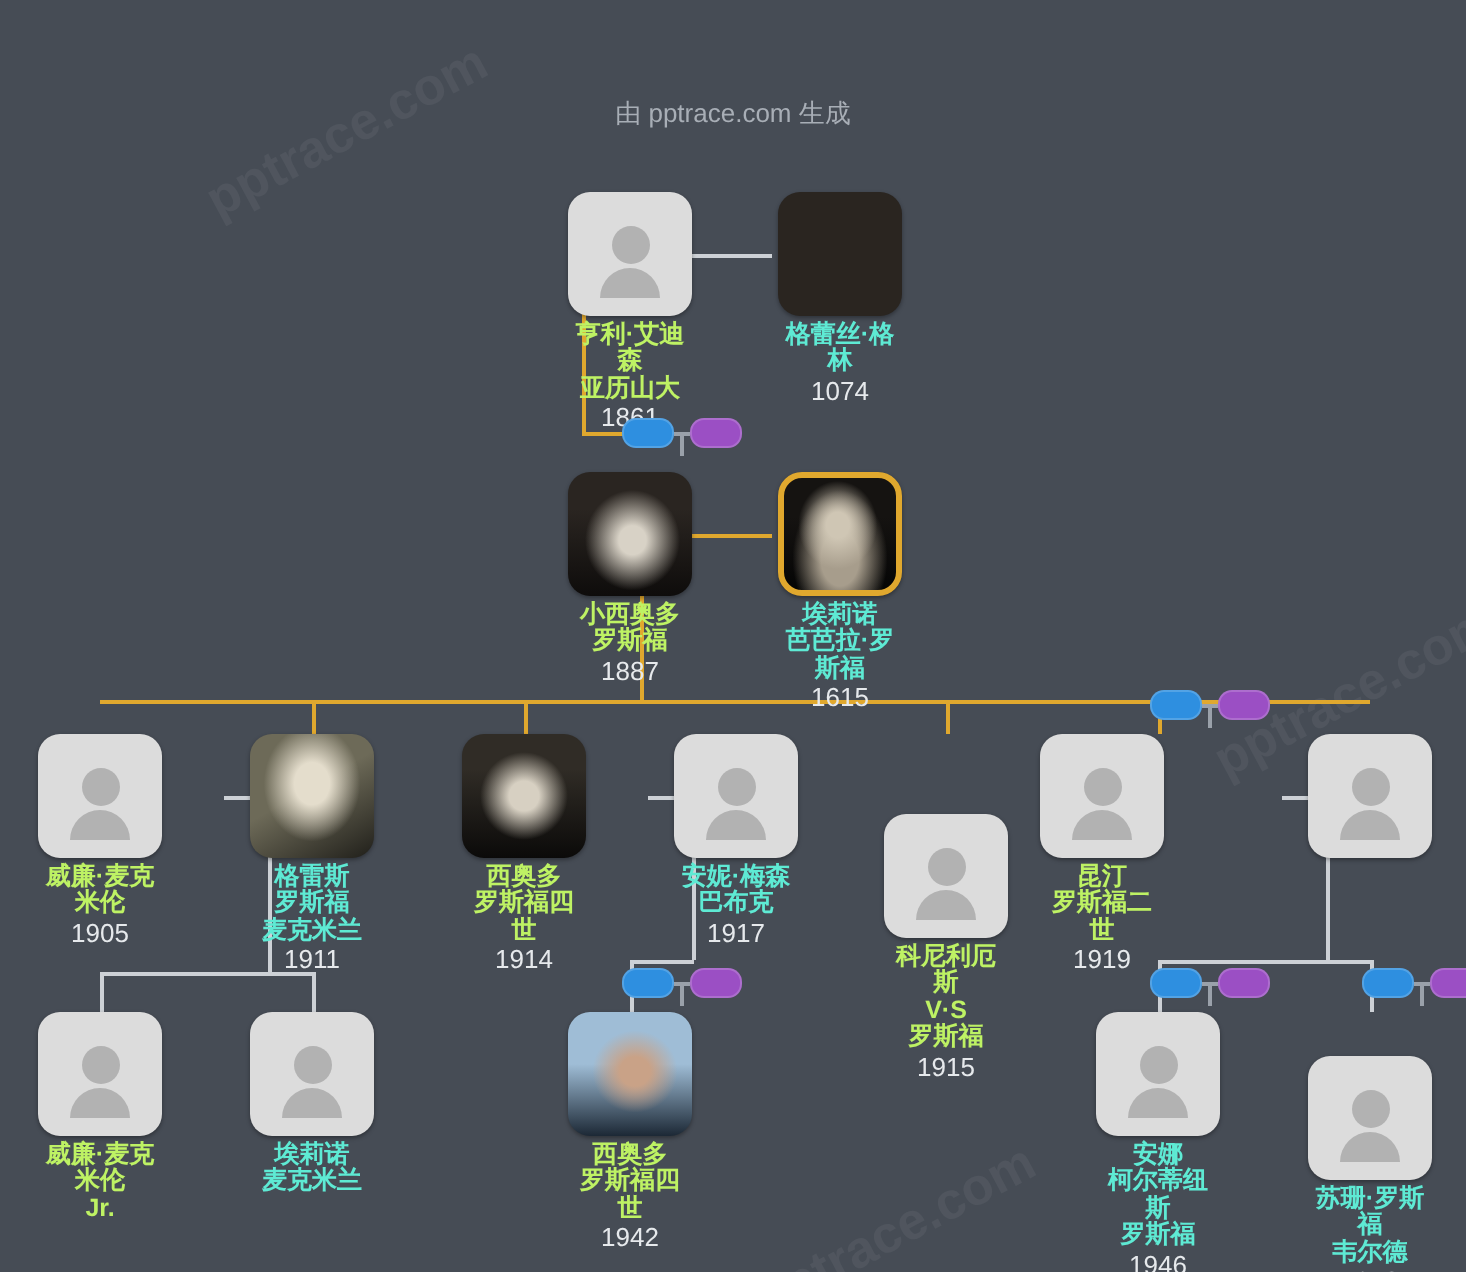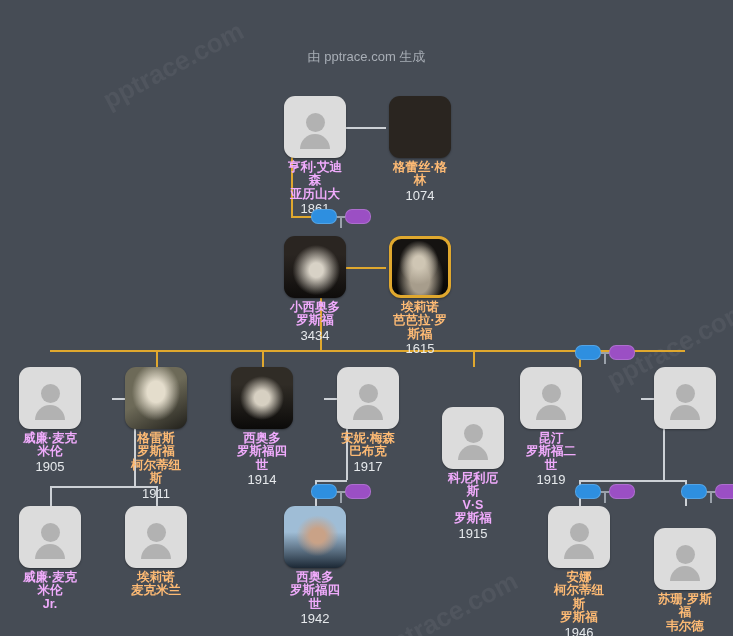--- a/index.html
+++ b/index.html
@@ -73,22 +73,22 @@
       radial-gradient(ellipse at 50% 40%, #e4ddcc 0 20%, rgba(0,0,0,0) 55%),
       linear-gradient(150deg,#6d6a58 0 45%,#201f1a 100%); }
   .ph-theo    { background: #1a1815; background-image:
       radial-gradient(ellipse at 50% 50%, #d7d0c2 0 17%, rgba(0,0,0,0) 50%),
       linear-gradient(180deg,#302c26 0 28%,#0b0a09 100%); }
 
   .nm {
     margin-top: 3px; text-align: center; line-height: 1.07;
     font-size: 12.5px; font-weight: bold; white-space: pre-line;
   }
-  .nm.m { color: #f0abfc; }
-  .nm.f { color: #fdba74; }
+  .nm.m { color: #bef264; }
+  .nm.f { color: #5eead4; }
   .yr {
     text-align: center; color: #e6e9ec;
     font-size: 13px; line-height: 1.15; margin-top: 1px;
   }
 
   
   .couple { position: absolute; height: 15px; }
   .pill {
     position: absolute; top: 0; width: 26px; height: 15px;
     border-radius: 7px; border: 1px solid rgba(255,255,255,.18);
@@ -142,21 +142,21 @@
   <div class="ln g h" style="left:50px; top:350px; width:635px;"></div>
   <div class="ln g v" style="left:156px; top:350px; height:17px;"></div>
   <div class="ln g v" style="left:262px; top:350px; height:17px;"></div>
   <div class="ln g v" style="left:473px; top:350px; height:17px;"></div>
   <div class="ln g v" style="left:579px; top:350px; height:17px;"></div>
 
   <div class="node" style="left:284px; top:236px;">
     <div class="photo ph-teddy"></div>
     <div class="nm m">小西奥多
 罗斯福</div>
-    <div class="yr">3434</div>
+    <div class="yr">1887</div>
   </div>
 
   <div class="node" style="left:389px; top:236px;">
     <div class="photo ph-eleanor hl"></div>
     <div class="nm f">埃莉诺
 芭芭拉·罗斯福</div>
     <div class="yr">1615</div>
   </div>
 
   <div class="ln s h" style="left:112px; top:398px; width:44px;"></div>
@@ -183,21 +183,21 @@
       <div class="av-body"></div>
     </div>
     <div class="nm m">威廉·麦克米伦</div>
     <div class="yr">1905</div>
   </div>
 
   <div class="node" style="left:125px; top:367px;">
     <div class="photo ph-grace2"></div>
     <div class="nm f">格雷斯
 罗斯福
-柯尔蒂纽斯</div>
+麦克米兰</div>
     <div class="yr">1911</div>
   </div>
 
   <div class="node" style="left:231px; top:367px;">
     <div class="photo ph-theo"></div>
     <div class="nm m">西奥多
 罗斯福四世</div>
     <div class="yr">1914</div>
   </div>
 

